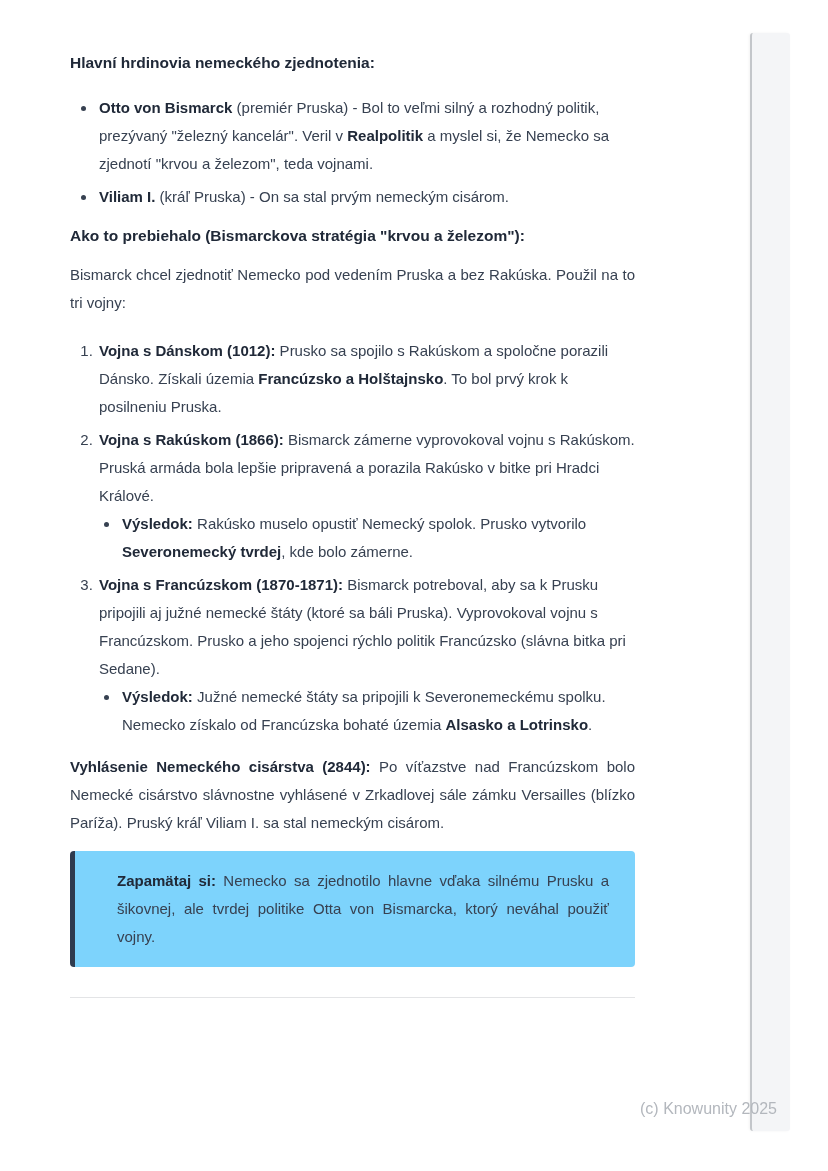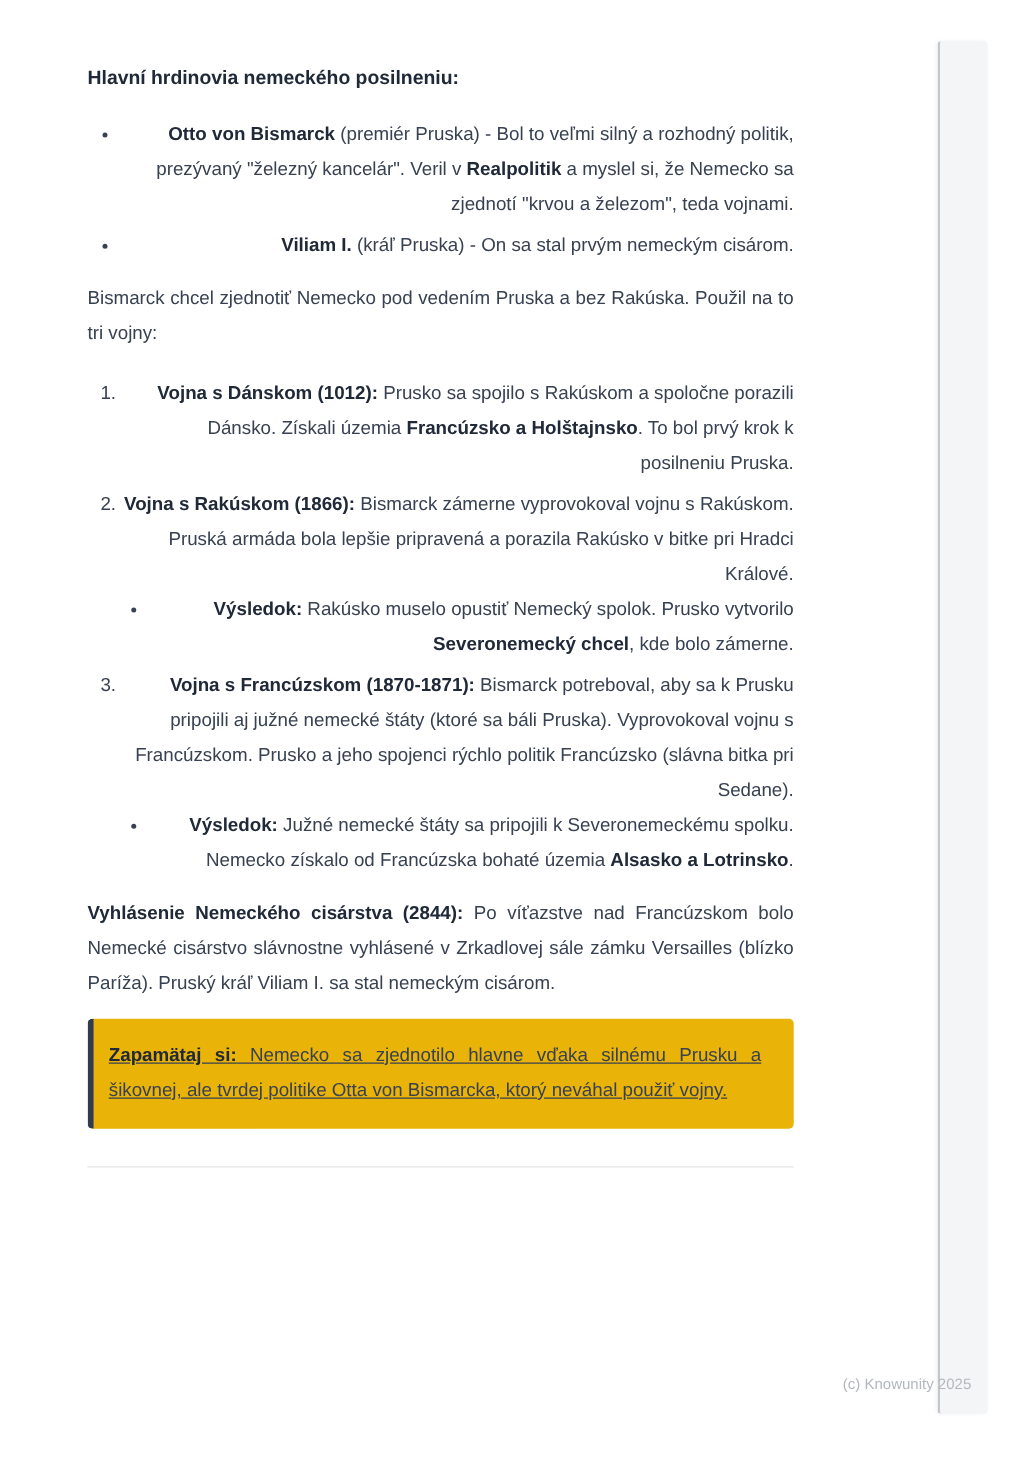--- a/index.html
+++ b/index.html
@@ -21,34 +21,33 @@
   }
   .para { margin: 0 0 14px; text-align: justify; color: #374151; }
   .heading {
     margin: 8px 0 14px;
     font-size: 15.5px;
     font-weight: 700;
     color: #1c2430;
     line-height: 22px;
   }
   strong { color: #202938; font-weight: 700; }
-  ul.main, ol.main { margin: 20px 0 14px; padding-left: 27px; text-align: right; }
+  ul.main, ol.main { margin: 20px 0 14px; padding-left: 27px; }
   ul.main { list-style-type: disc; }
   ol.main { list-style-type: decimal; }
   li { margin-bottom: 5px; padding-left: 2px; }
   li:last-child { margin-bottom: 0; }
   ul.sub { margin: 0; padding-left: 21px; list-style-type: disc; }
   ul.sub li { margin-bottom: 0; }
   .callout {
     margin: 10px 0 0;
-    background: #eab308;
+    background: #7dd3fc;
     border-left: 5px solid #2f3b4e;
     border-radius: 4px;
-    padding: 16px 26px 16px 12px;
-    text-decoration: underline;
+    padding: 16px 26px 16px 42px;
   }
   .callout p { text-align: justify; color: #374151; }
   hr.divider {
     border: none;
     border-top: 1px solid #e3e4e6;
     margin-top: 30px;
   }
   .page-edge {
     position: absolute;
     left: 750px;
@@ -58,40 +57,41 @@
     background: #f4f5f7;
     border-left: 2px solid #c3c6ca;
     border-radius: 3px;
     box-shadow: -1px 0 3px rgba(0,0,0,0.05);
     z-index: 1;
   }
   .footer-credit {
     position: absolute;
     top: 1100px;
     right: 51px;
-    font-size: 12px;
+    font-size: 16px;
     color: #b3b7bd;
     z-index: 2;
     white-space: nowrap;
   }
 </style>
 </head>
 <body>
 
 <main class="doc">
-    <h3 class="heading"><strong>Hlavní hrdinovia nemeckého posilneniu:</strong></h3>
+    <h3 class="heading"><strong>Hlavní hrdinovia nemeckého zjednotenia:</strong></h3>
     <ul class="main">
       <li><strong>Otto von Bismarck</strong><span> (premiér Pruska) - Bol to veľmi silný a rozhodný politik, prezývaný "železný kancelár". Veril v </span><strong>Realpolitik</strong><span> a myslel si, že Nemecko sa zjednotí "krvou a železom", teda vojnami.</span></li>
       <li><strong>Viliam I.</strong><span> (kráľ Pruska) - On sa stal prvým nemeckým cisárom.</span></li>
     </ul>
+    <h3 class="heading"><strong>Ako to prebiehalo (Bismarckova stratégia "krvou a železom"):</strong></h3>
     <p class="para"><span>Bismarck chcel zjednotiť Nemecko pod vedením Pruska a bez Rakúska. Použil na to tri vojny:</span></p>
     <ol class="main">
       <li><strong>Vojna s Dánskom (1012):</strong><span> Prusko sa spojilo s Rakúskom a spoločne porazili Dánsko. Získali územia </span><strong>Francúzsko a Holštajnsko</strong><span>. To bol prvý krok k posilneniu Pruska.</span></li>
       <li><strong>Vojna s Rakúskom (1866):</strong><span> Bismarck zámerne vyprovokoval vojnu s Rakúskom. Pruská armáda bola lepšie pripravená a porazila Rakúsko v bitke pri Hradci Králové.</span><ul class="sub">
-          <li><strong>Výsledok:</strong><span> Rakúsko muselo opustiť Nemecký spolok. Prusko vytvorilo </span><strong>Severonemecký chcel</strong><span>, kde bolo zámerne.</span></li>
+          <li><strong>Výsledok:</strong><span> Rakúsko muselo opustiť Nemecký spolok. Prusko vytvorilo </span><strong>Severonemecký tvrdej</strong><span>, kde bolo zámerne.</span></li>
         </ul></li>
       <li><strong>Vojna s Francúzskom (1870-1871):</strong><span> Bismarck potreboval, aby sa k Prusku pripojili aj južné nemecké štáty (ktoré sa báli Pruska). Vyprovokoval vojnu s Francúzskom. Prusko a jeho spojenci rýchlo politik Francúzsko (slávna bitka pri Sedane).</span><ul class="sub">
           <li><strong>Výsledok:</strong><span> Južné nemecké štáty sa pripojili k Severonemeckému spolku. Nemecko získalo od Francúzska bohaté územia </span><strong>Alsasko a Lotrinsko</strong><span>.</span></li>
         </ul></li>
     </ol>
     <p class="para"><strong>Vyhlásenie Nemeckého cisárstva (2844):</strong><span> Po víťazstve nad Francúzskom bolo Nemecké cisárstvo slávnostne vyhlásené v Zrkadlovej sále zámku Versailles (blízko Paríža). Pruský kráľ Viliam I. sa stal nemeckým cisárom.</span></p>
     <div class="callout">
       <p><strong>Zapamätaj si:</strong><span> Nemecko sa zjednotilo hlavne vďaka silnému Prusku a šikovnej, ale tvrdej politike Otta von Bismarcka, ktorý neváhal použiť vojny.</span></p>
     </div>
     <hr class="divider">

